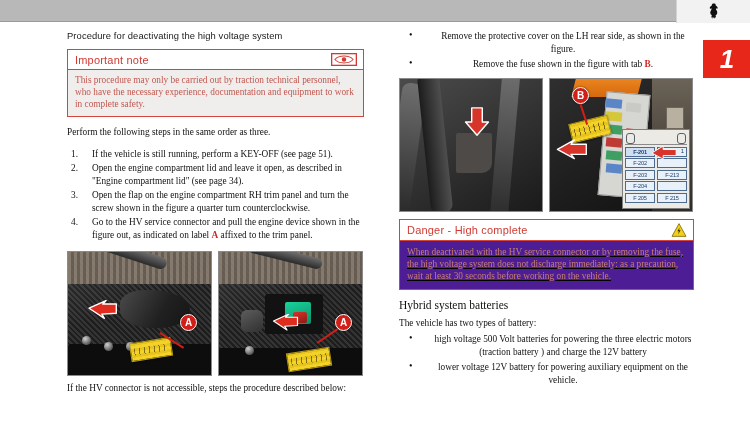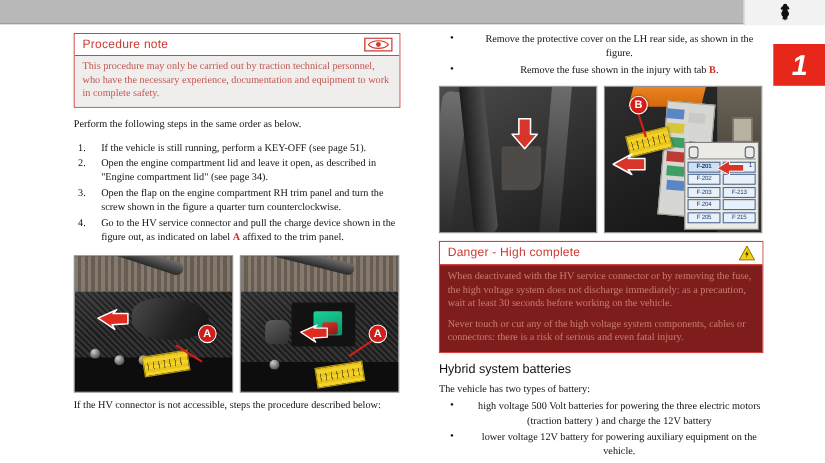--- a/index.html
+++ b/index.html
@@ -36,21 +36,21 @@
   
   .col-left  { position:absolute; left:67px;  top:30px; width:297px; }
   .col-right { position:absolute; left:399px; top:30px; width:295px; }
 
   h2.section-head {
     font-family:"Liberation Sans", sans-serif;
     font-size:9.4px; font-weight:normal; color:#1a1a1a;
     margin-bottom:8px; letter-spacing:0.1px;
   }
   h3.sub-head {
-    font-family:Liberation Sans, sans-serif;
+    font-family:Liberation Serif, serif;
     font-size:11.5px; font-weight:normal; color:#111;
     margin:9px 0 6px 0;
   }
 
   
   .callout { border:1px solid #d2443c; margin-bottom:9px; }
   .callout-head {
     display:flex; align-items:center; justify-content:space-between;
     background:#ffffff; padding:3px 6px 3px 7px;
     border-bottom:1px solid #d2443c;
@@ -58,21 +58,21 @@
   .callout-title {
     font-family:"Liberation Sans", sans-serif;
     font-size:11px; color:#cf3a32; letter-spacing:0.2px;
   }
   .callout-body { background:#f0eded; padding:4px 7px 6px 7px; }
   .callout-body p {
     font-size:9.3px; line-height:12px; color:#c1584f;
   }
   .callout-body p + p { margin-top:7px; }
 
-  .danger .callout-body { background:#7f1d1d; padding:5px 7px 7px 7px; }
+  .danger .callout-body { background:#4c1d95; padding:5px 7px 7px 7px;text-decoration:underline; }
   .danger .callout-body p { color:#c77f70; }
 
   
   .eye-badge { width:26px; height:13px; display:block; }
   .warn-tri  { width:16px; height:14px; display:block; }
 
   
   p.body-text { font-size:9.3px; line-height:12.5px; color:#111; }
   .spacer-sm { height:7px; }
   .spacer-xs { height:4px; }
@@ -216,54 +216,55 @@
   <div class="brand-tab">
     <svg class="horse-icon" viewBox="0 0 24 30">
       <path d="M13 1c1.6.4 2.3 1.9 2 3.3 1.4.6 2.6 1.9 3.2 3.4.3.9.2 1.8-.3 2.3-.6.5-1.2.2-1.5-.3-.4-.6-.8-.5-1 .1-.3 1.1.2 2.3 1 3.2 1.1 1.3 1.6 2.9 1.3 4.5-.3 1.8-1.4 3.3-2.9 4.3l.9 4.2-2.1-1.2-.6 3-1.6-2.6-1.7 2.6-.5-3-2.2 1.3 1.2-4.4c-1.5-1-2.6-2.6-2.8-4.4-.2-1.5.3-3 1.2-4.2.7-.9 1.1-2 .9-3.1-.1-.6-.6-.8-1-.2-.4.6-1.1.8-1.6.2-.5-.6-.5-1.5-.1-2.4C5.5 6.3 6.8 5 8.2 4.4c-.3-1.5.6-3 2.2-3.4.9-.2 1.8-.2 2.6 0z" fill="#111"></path>
     </svg>
   </div>
 
   <div class="chapter-badge">1</div>
 
   <div class="col-left">
 
+    <h2 class="section-head">Procedure for deactivating the high voltage system</h2>
 
     <div class="callout">
       <div class="callout-head">
-        <span class="callout-title">Procedure note</span>
+        <span class="callout-title">Important note</span>
         <svg class="eye-badge" viewBox="0 0 40 20">
           <rect x="1" y="1" width="38" height="18" fill="none" stroke="#cf3a32" stroke-width="2"></rect>
           <path d="M6 10 C12 3, 28 3, 34 10 C28 17, 12 17, 6 10 Z" fill="none" stroke="#cf3a32" stroke-width="1.6"></path>
           <circle cx="20" cy="10" r="3.4" fill="#cf3a32"></circle>
         </svg>
       </div>
       <div class="callout-body">
         <p>This procedure may only be carried out by traction technical personnel, who have the necessary experience, documentation and equipment to work in complete safety.</p>
       </div>
     </div>
 
-    <p class="body-text">Perform the following steps in the same order as below.</p>
+    <p class="body-text">Perform the following steps in the same order as three.</p>
     <div class="spacer-sm"></div>
 
     <ol class="steps">
       <li>
         <span class="num">1.</span>
         <span>If the vehicle is still running, perform a KEY-OFF   (see page 51).</span>
       </li>
       <li>
         <span class="num">2.</span>
         <span>Open the engine compartment lid and leave it open, as described in "Engine compartment lid" (see page 34).</span>
       </li>
       <li>
         <span class="num">3.</span>
         <span>Open the flap on the engine compartment RH trim panel and turn the screw shown in the figure a quarter turn counterclockwise.</span>
       </li>
       <li>
         <span class="num">4.</span>
-        <span>Go to the HV service connector and pull the charge device shown in the figure out, as indicated on label </span><span class="ref-letter">A</span><span> affixed to the trim panel.</span>
+        <span>Go to the HV service connector and pull the engine device shown in the figure out, as indicated on label </span><span class="ref-letter">A</span><span> affixed to the trim panel.</span>
       </li>
     </ol>
 
     <div class="spacer-sm"></div>
 
     <div class="fig-row">
 
       <div class="photo left-a">
         <div class="bay"></div>
         <div class="bay-top"></div>
@@ -306,21 +307,21 @@
     <p class="cap-note">If the HV connector is not accessible, steps the procedure described below:</p>
   </div>
 
   <div class="col-right">
 
     <ul class="bullets">
       <li>
         <span>Remove the protective cover on the LH rear side, as shown in the figure.</span>
       </li>
       <li>
-        <span>Remove the fuse shown in the injury with tab </span><span class="ref-letter">B</span><span>.</span>
+        <span>Remove the fuse shown in the figure with tab </span><span class="ref-letter">B</span><span>.</span>
       </li>
     </ul>
 
     <div class="spacer-xs"></div>
 
     <div class="fig-row">
 
       <div class="photo top-a">
         <div class="bay" style="background:linear-gradient(150deg,#4b4b4b,#1a1a1a);"></div>
         <div class="bay-pipe" style="left:-6px;top:4px;width:24px;height:130px;transform:rotate(8deg);"></div>
@@ -385,21 +386,20 @@
     <div class="callout danger">
       <div class="callout-head">
         <span class="callout-title">Danger - High complete</span>
         <svg class="warn-tri" viewBox="0 0 24 22">
           <path d="M12 1 L23 21 L1 21 Z" fill="#f2d01a" stroke="#8a6f00" stroke-width="1.4" stroke-linejoin="round"></path>
           <path d="M13 7 L9.5 13 L12 13 L10.5 18 L14.5 11.5 L12 11.5 Z" fill="#2a2200"></path>
         </svg>
       </div>
       <div class="callout-body">
         <p>When deactivated with the HV service connector or by removing the fuse, the high voltage system does not discharge immediately: as a precaution, wait at least 30 seconds before working on the vehicle.</p>
-        <p>Never touch or cut any of the high voltage system components, cables or connectors: there is a risk of serious and even fatal injury.</p>
       </div>
     </div>
 
     <h3 class="sub-head">Hybrid system batteries</h3>
     <p class="body-text">The vehicle has two types of battery:</p>
     <div class="spacer-xs"></div>
     <ul class="bullets">
       <li>
         <span>high voltage 500 Volt batteries for powering the three electric motors (traction battery ) and charge the 12V battery</span>
       </li>

